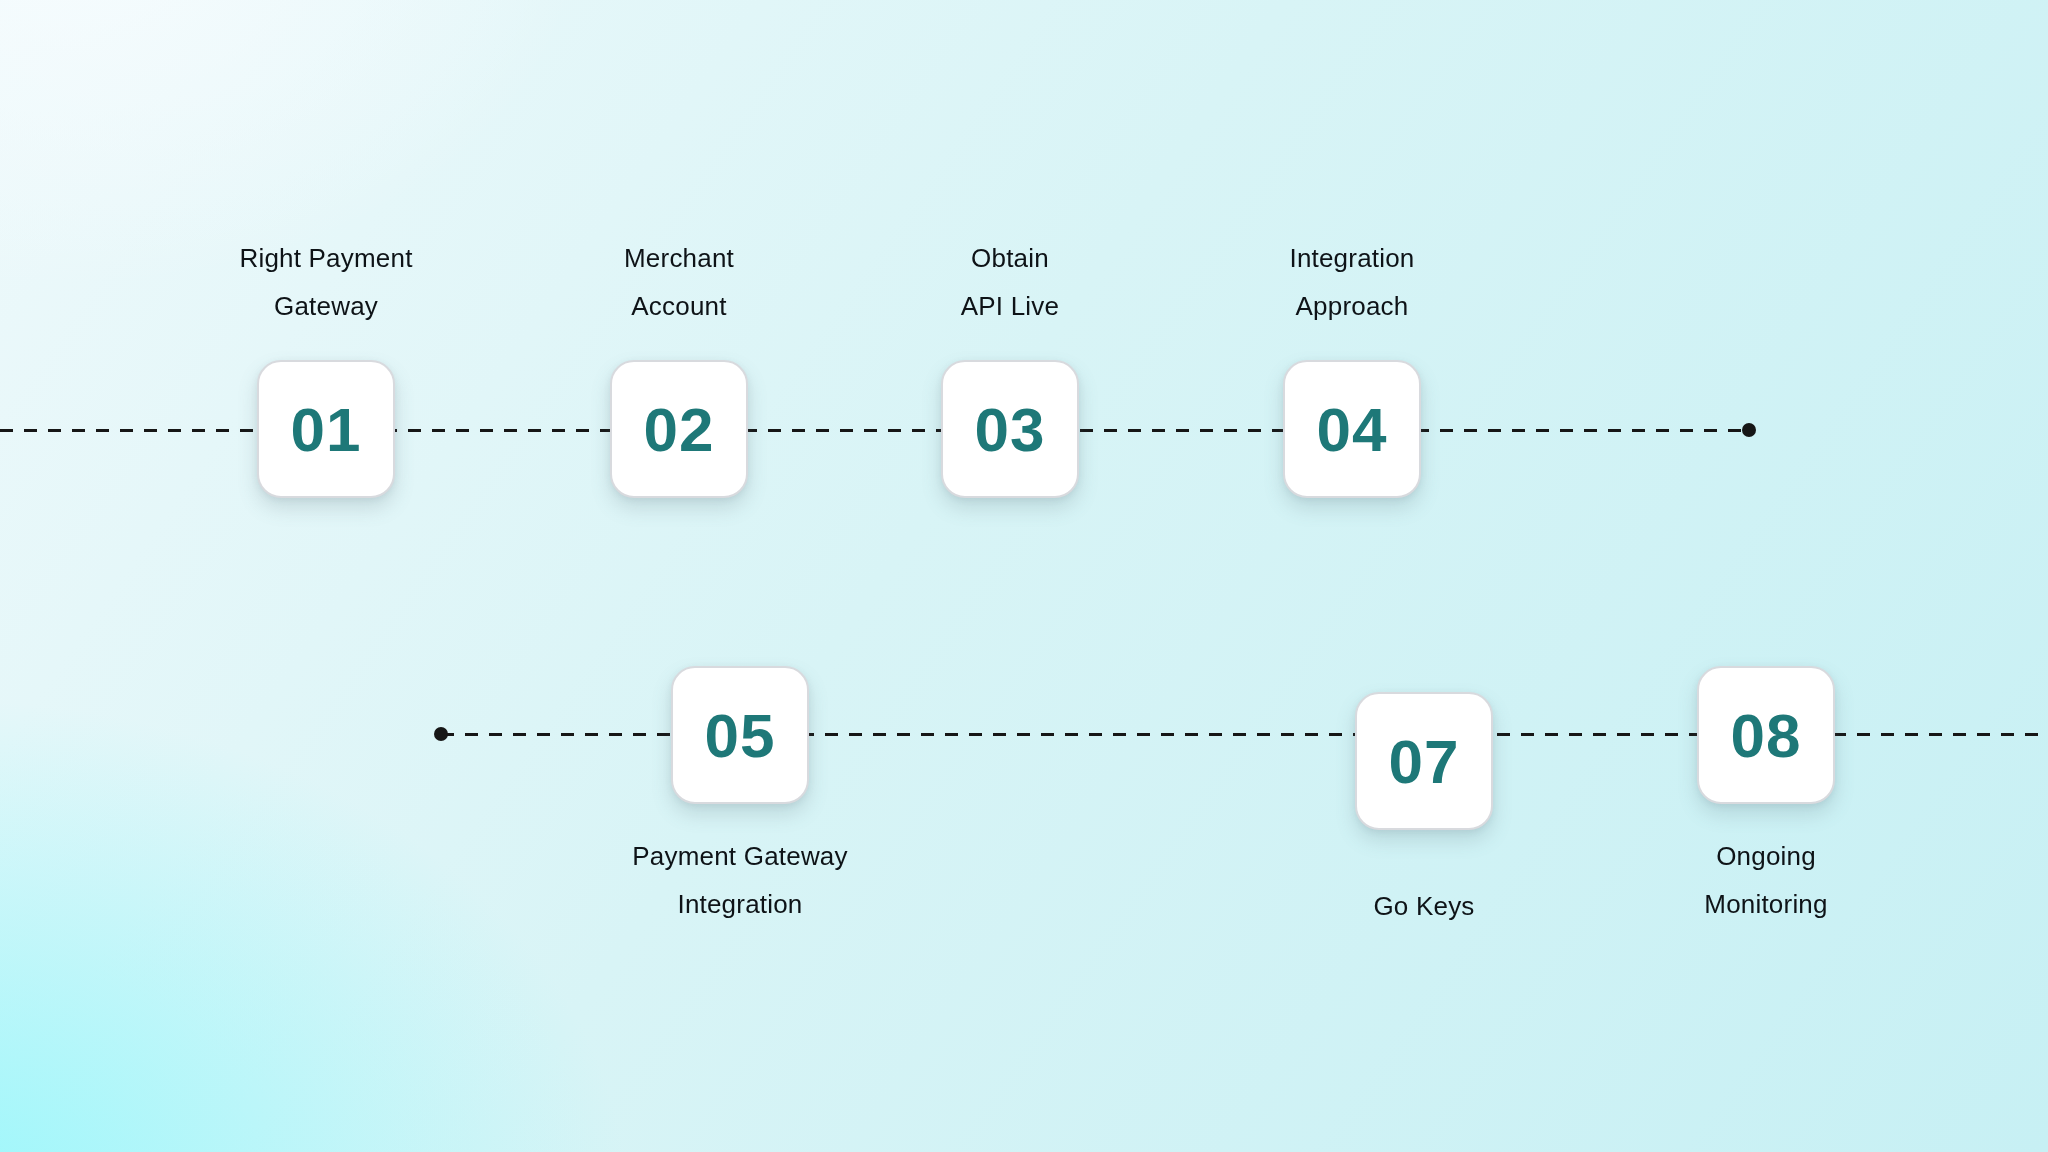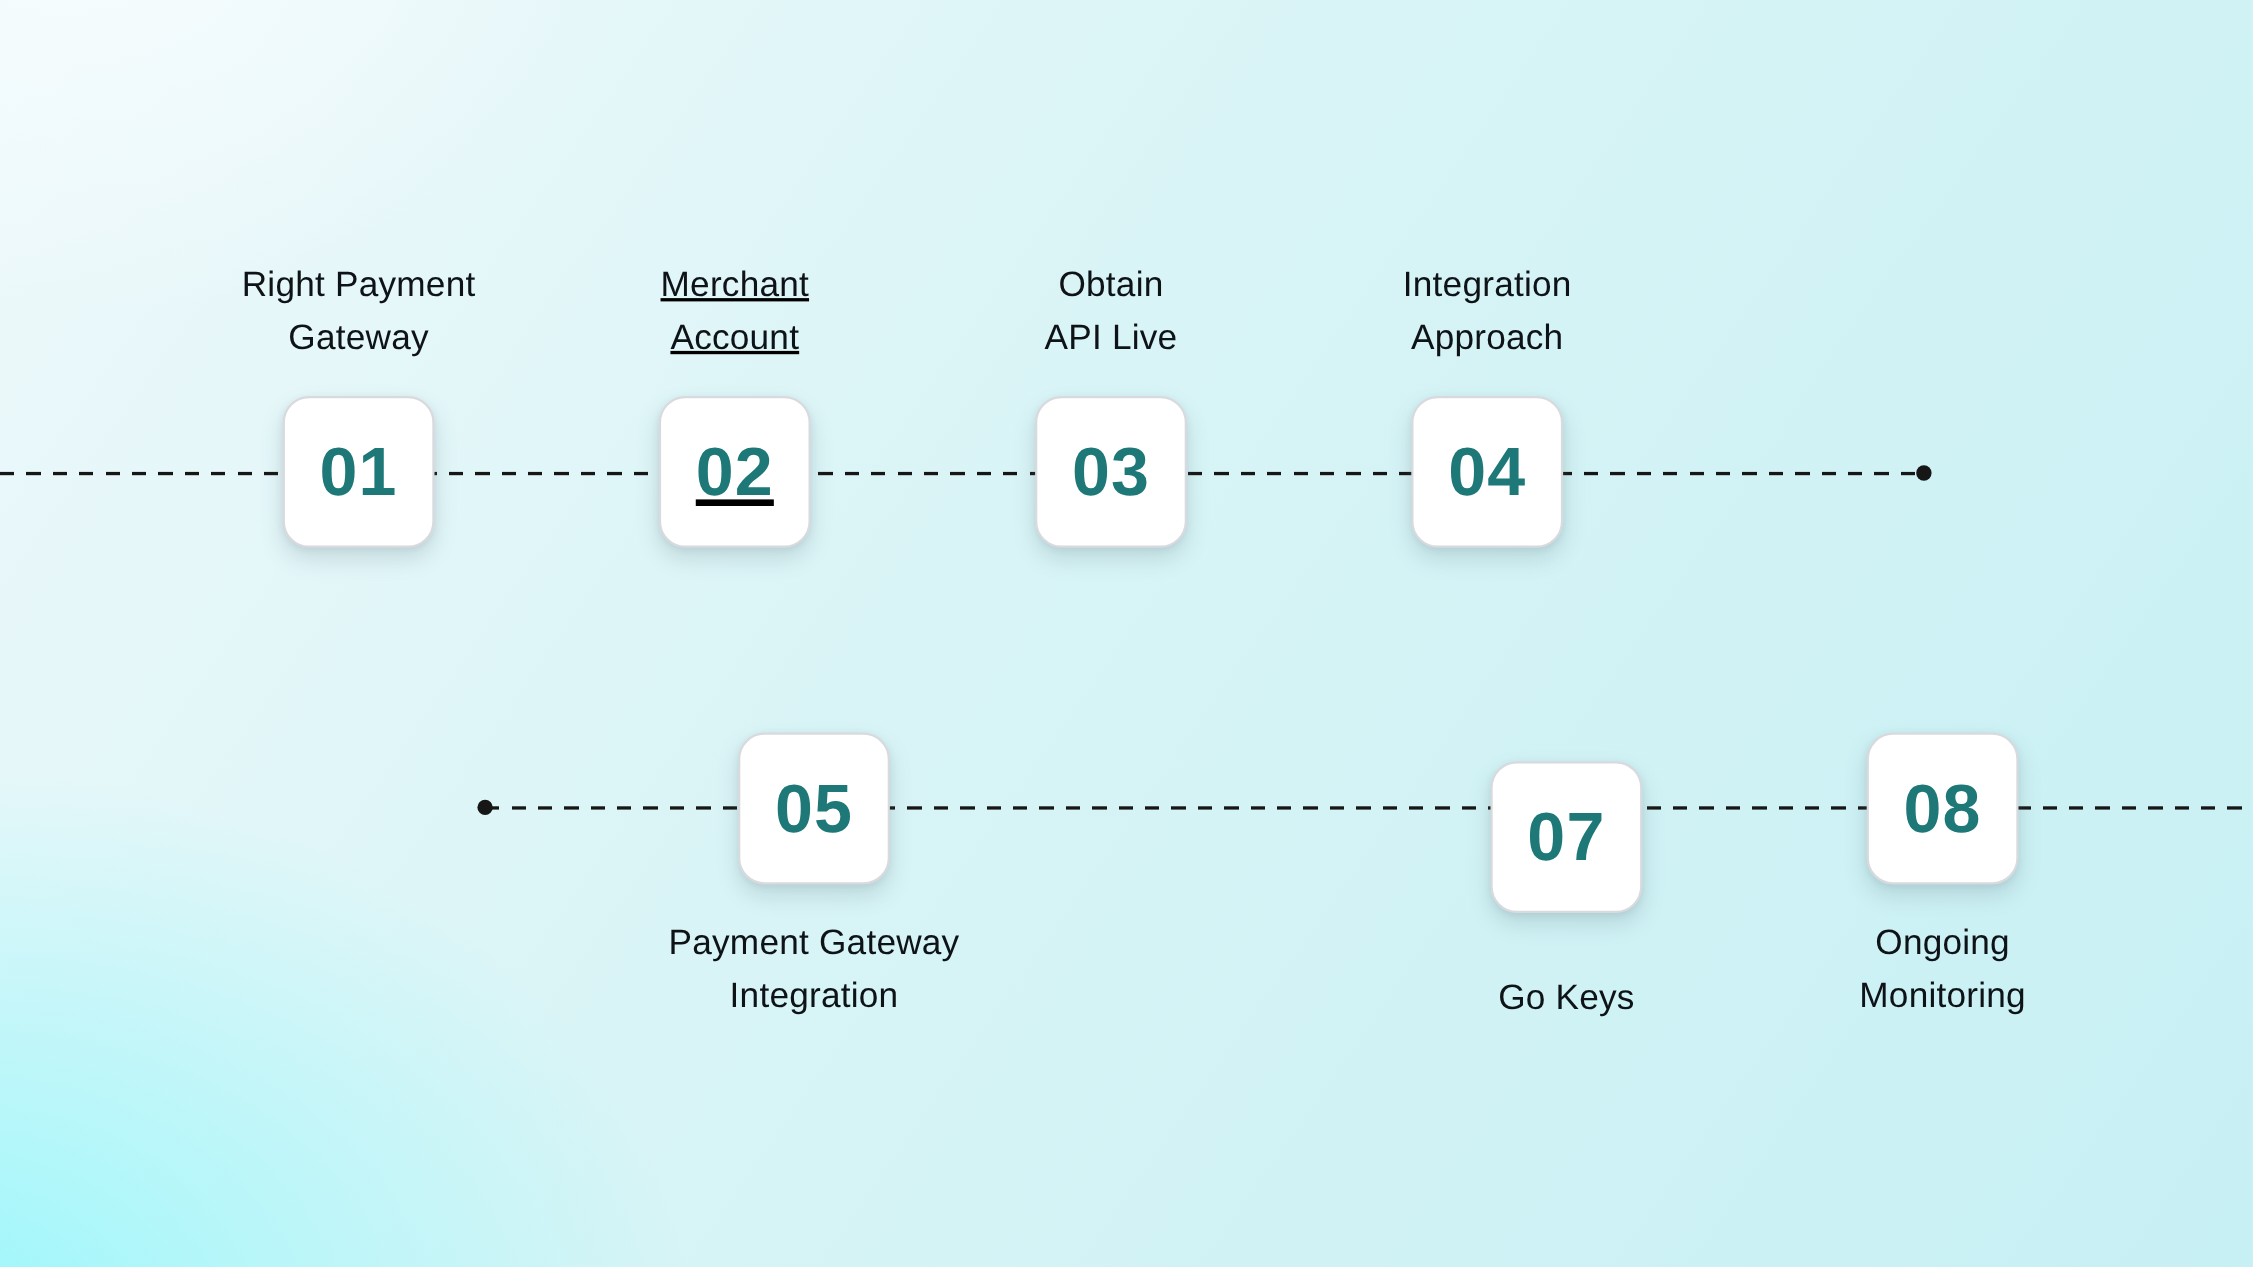--- a/index.html
+++ b/index.html
@@ -40,39 +40,39 @@
   
   .step {
     position: absolute;
     width: 360px;
     display: flex;
     flex-direction: column;
     align-items: center;
     z-index: 2;
   }
   .p1 { left: 146px;  top: 234px; }
-  .p2 { left: 488px;  top: 234px; text-decoration: underline; }
+  .p2 { left: 499px;  top: 234px; }
   .p3 { left: 830px;  top: 234px; }
   .p4 { left: 1172px; top: 234px; }
   .p5 { left: 560px;  top: 666px; }
   .p6 { left: 902px;  top: 666px; }
   .p7 { left: 1244px; top: 692px; }
   .p8 { left: 1586px; top: 666px; }
 
   .label-slot {
     height: 96px;
     display: flex;
     justify-content: center;
     width: 100%;
   }
   .step.top .label-slot    { align-items: flex-end; margin-bottom: 30px; }
   .step.bottom .label-slot { align-items: center;   margin-top: 28px; }
 
   .step-label {
-    font-size: 32px;
+    font-size: 26px;
     line-height: 48px;
     font-weight: 500;
     letter-spacing: 0.2px;
     color: var(--text, #0e1317);
     text-align: center;
     white-space: pre-line;
   }
 
   .step-box {
     width: 138px;

